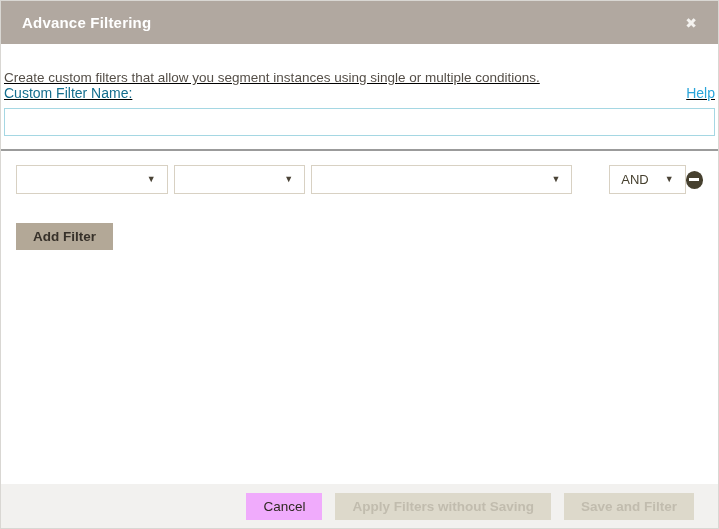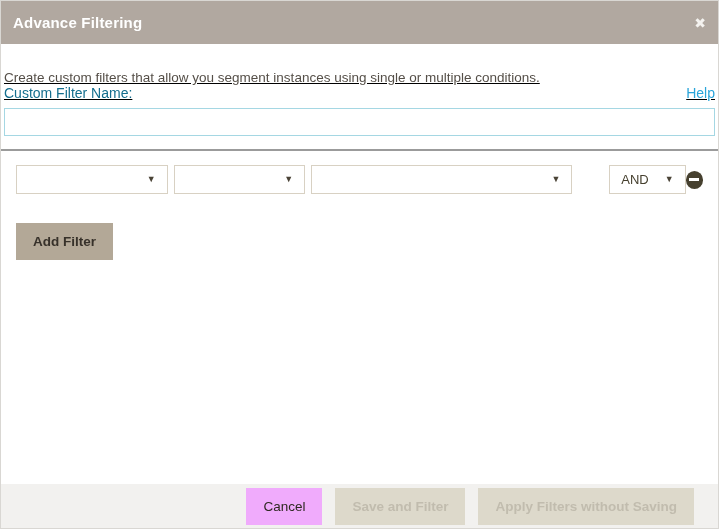--- a/index.html
+++ b/index.html
@@ -8,21 +8,21 @@
     width: 719px; height: 529px; overflow: hidden;
     font-family: "Liberation Sans", "DejaVu Sans", sans-serif;
     background: #ffffff;
   }
   .dialog {
     position: relative; width: 719px; height: 529px;
     background: #ffffff; border: 1px solid #d9d7d3;
   }
   .header {
     height: 43px; background: #b1a8a0;
-    display: flex; align-items: center; padding: 0 12px;
+    display: flex; align-items: center; padding: 0 21px;
   }
   .title { font-size: 15px; font-weight: 700; color: #ffffff; letter-spacing: .2px; }
   .close {
     margin-left: auto; color: #f4f2ef; font-size: 14px; font-weight: 700;
     cursor: pointer; line-height: 1;
   }
   .body-top { padding: 0 3px; text-decoration: underline; }
   .desc { margin: 26px 0 0; font-size: 13.5px; color: #554f48; }
   .label-row {
     display: flex; justify-content: space-between;
@@ -48,21 +48,21 @@
   .sel-conj  { width: 78px; margin-left: 32px; }
   .arrow { margin-left: auto; font-size: 9px; color: #4a4336; line-height: 1; }
   .minus-btn {
     margin-left: auto; width: 18px; height: 18px; padding: 0; border: none;
     border-radius: 50%; background: #46402f; cursor: pointer;
     display: flex; align-items: center; justify-content: center;
   }
   .minus-glyph { display: block; width: 10px; height: 3px; background: #ffffff; }
   .action-row { margin: 29px 15px 0; display: flex; }
   .btn {
-    height: 37px; border: none; padding: 0 17px; font-size: 13.5px;
+    height: 27px; border: none; padding: 0 17px; font-size: 13.5px;
     font-family: inherit; cursor: pointer; line-height: 27px;
   }
   .btn-add { background: #b3a897; color: #37312a; font-weight: 600; }
   .btn-clear { background: #eae6dc; color: #cbc5b7; font-weight: 600; margin-left: 8px; cursor: default; }
   .footer {
     position: absolute; left: 0; right: 0; bottom: 0; height: 44px;
     background: #f2f1ef; display: flex; align-items: center;
     justify-content: flex-end; padding-right: 24px; gap: 13px;
   }
   .btn-cancel { background: #f0abfc; color: #2e2921; font-weight: 400; }
@@ -110,17 +110,17 @@
       <span class="minus-glyph"></span>
     </button>
   </div>
 
   <div class="action-row">
     <button class="btn btn-add">Add Filter</button>
   </div>
 
   <div class="footer">
     <button class="btn btn-cancel">Cancel</button>
+    <button class="btn btn-footer-disabled">Apply Filters without Saving</button>
     <button class="btn btn-footer-disabled">Save and Filter</button>
-    <button class="btn btn-footer-disabled">Apply Filters without Saving</button>
   </div>
 
 </div>
 
 </body></html>

